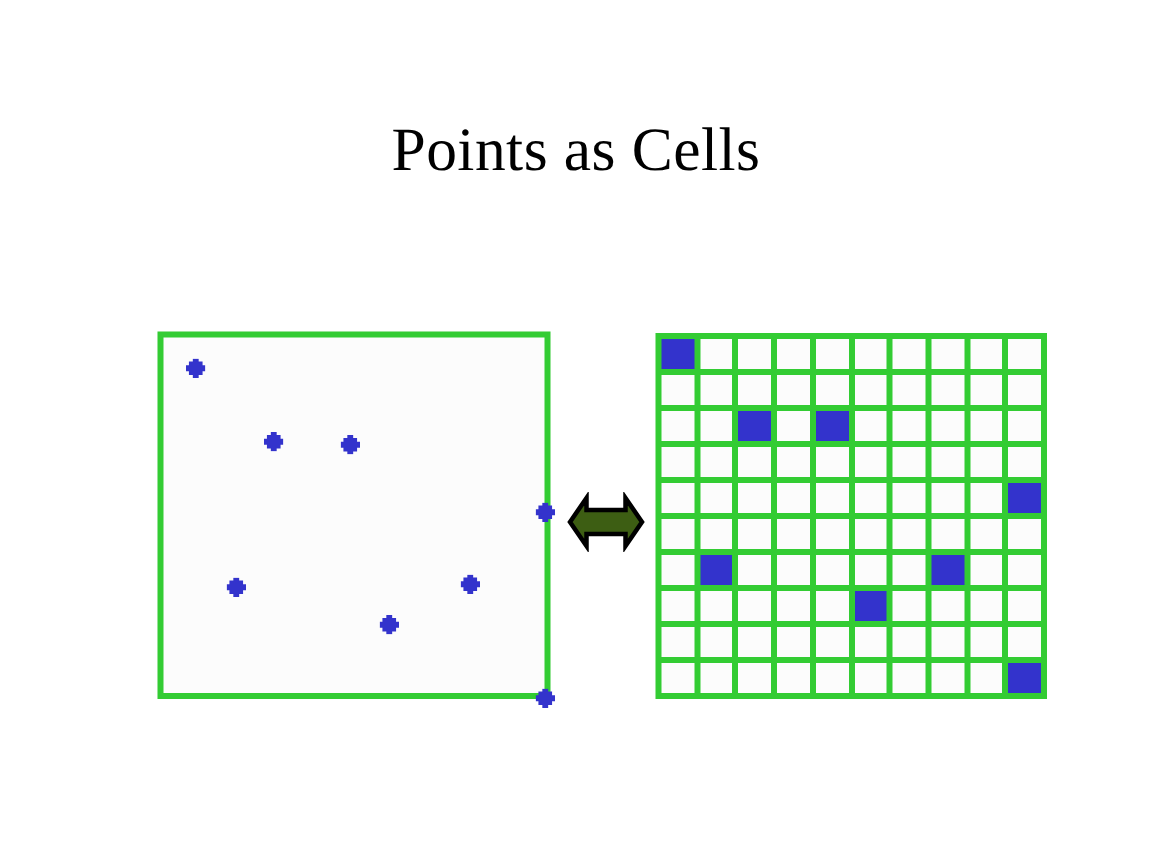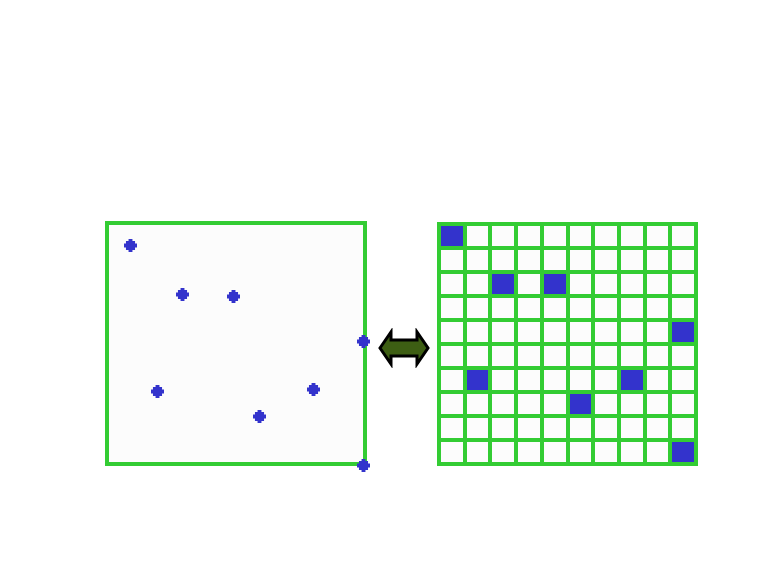--- a/index.html
+++ b/index.html
@@ -93,20 +93,21 @@
 
   .grid-cell.filled {
     background: #3333cc;
   }
 </style>
 </head>
 <body>
 
 <div id="slide">
 
+  <div id="slide-title">Points as Cells</div>
 
   <div id="point-panel">
       <div class="point-marker" style="left: 15px; top: 14px; background: rgb(51, 51, 204);"></div>
       <div class="point-marker" style="left: 67px; top: 63px; background: rgb(51, 51, 204);"></div>
       <div class="point-marker" style="left: 118px; top: 65px; background: rgb(51, 51, 204);"></div>
       <div class="point-marker" style="left: 248px; top: 110px; background: rgb(51, 51, 204);"></div>
       <div class="point-marker" style="left: 198px; top: 158px; background: rgb(51, 51, 204);"></div>
       <div class="point-marker" style="left: 42px; top: 160px; background: rgb(51, 51, 204);"></div>
       <div class="point-marker" style="left: 144px; top: 185px; background: rgb(51, 51, 204);"></div>
       <div class="point-marker" style="left: 248px; top: 234px; background: rgb(51, 51, 204);"></div>

